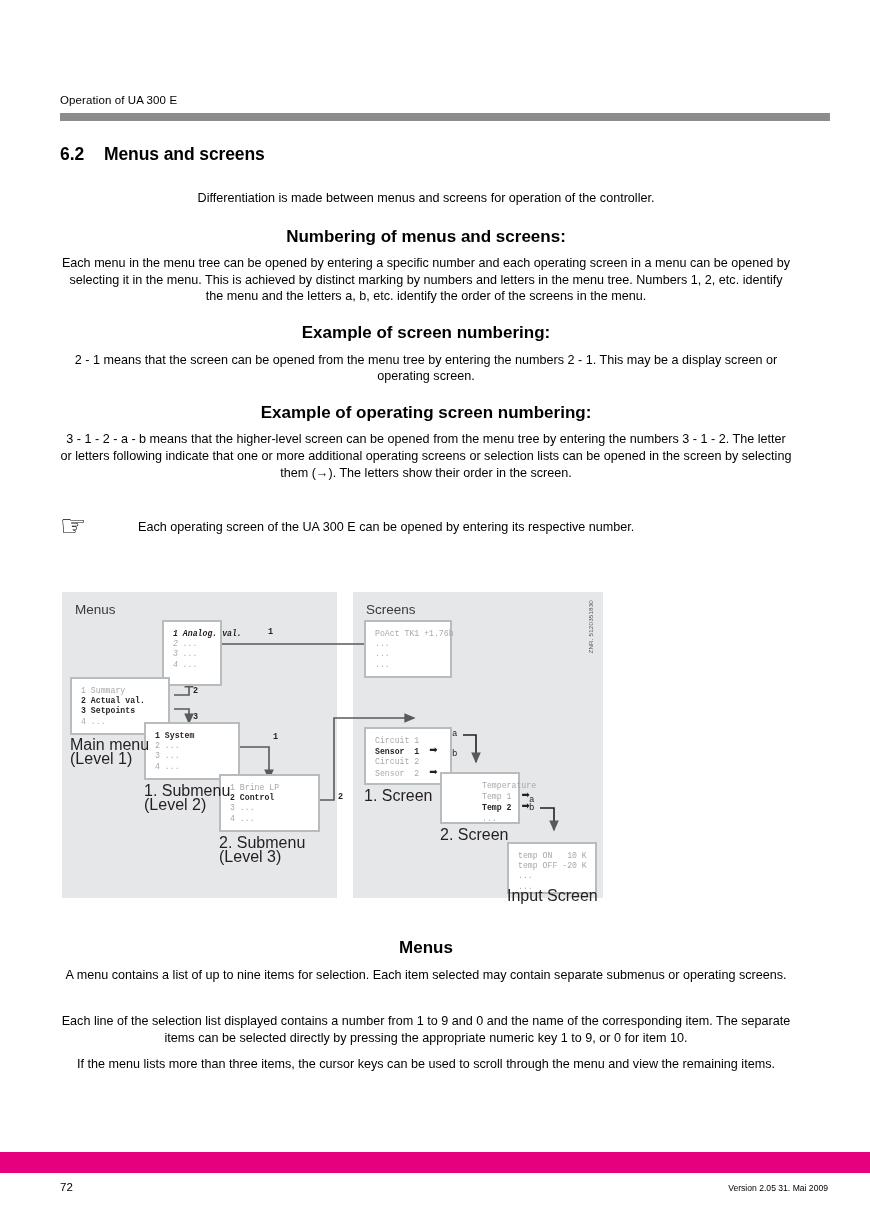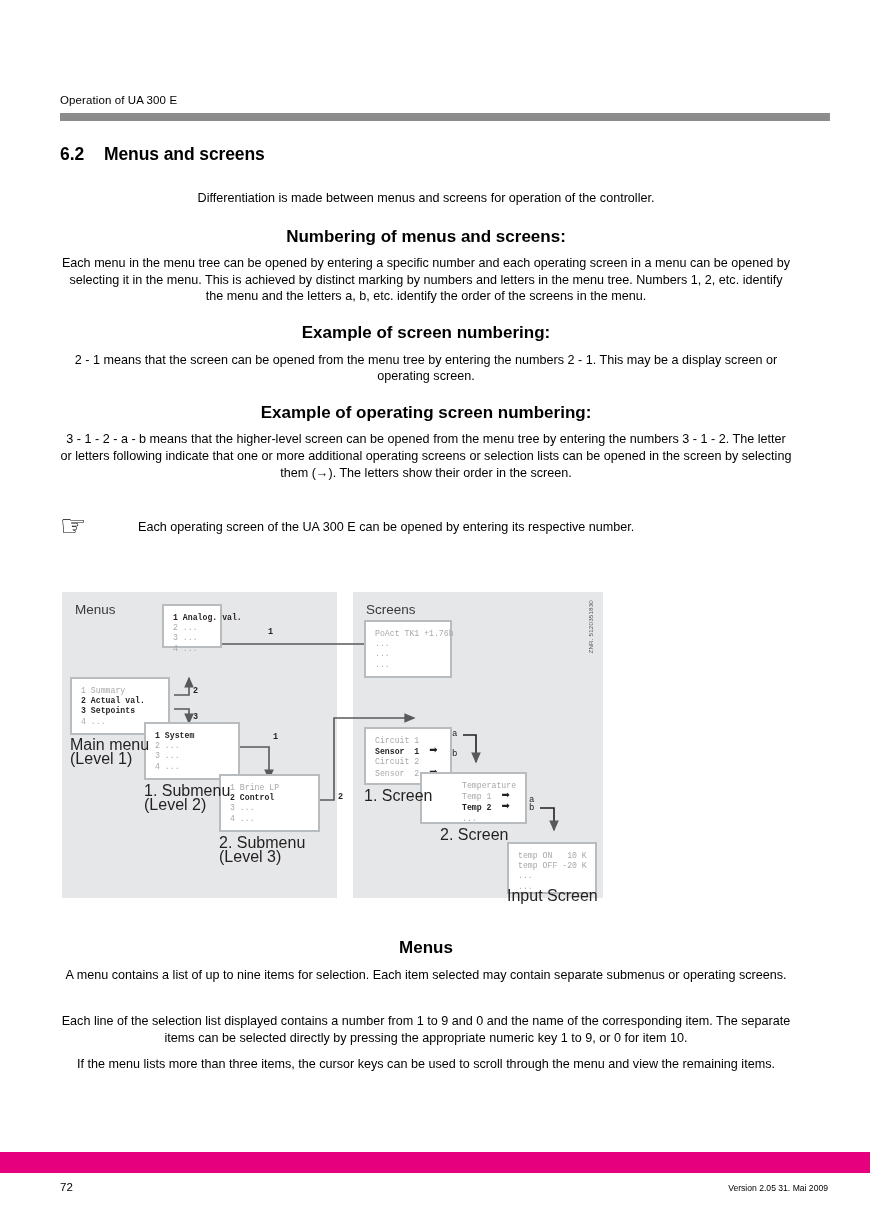--- a/index.html
+++ b/index.html
@@ -292,21 +292,21 @@
     <div class="conn-label" style="left:131px; top:94px;">2</div>
     <div class="conn-label" style="left:131px; top:120px;">3</div>
     <div class="conn-label" style="left:211px; top:140px;">1</div>
     <div class="conn-label" style="left:276px; top:200px;">2</div>
 
     <div class="conn-letter" style="left:390px; top:137px;">a</div>
     <div class="conn-letter" style="left:390px; top:157px;">b</div>
     <div class="conn-letter" style="left:467px; top:203px;">a</div>
     <div class="conn-letter" style="left:467px; top:211px;">b</div>
 
-    <div class="mbox" id="box-analog" style="left:100px; top:12px; width:60px; height:44px;">
+    <div class="mbox" id="box-analog" style="left:100px; top:28px; width:60px; height:66px;font-style:italic;">
         <div class="row hi">1 Analog. val.</div>
         <div class="row">2 ...</div>
         <div class="row">3 ...</div>
         <div class="row">4 ...</div>
       </div>
 
     <div class="mbox" id="box-main" style="left:8px; top:85px; width:100px; height:58px;">
         <div class="row">1 Summary</div>
         <div class="row hi">2 Actual val.</div>
         <div class="row hi">3 Setpoints</div>
@@ -341,21 +341,21 @@
       </div>
 
     <div class="mbox" id="box-screen1" style="left:302px; top:135px; width:88px; height:58px;">
         <div class="row">Circuit 1</div>
         <div class="row hi">Sensor  1<span class="arrow-g">➡</span></div>
         <div class="row">Circuit 2</div>
         <div class="row">Sensor  2<span class="arrow-g">➡</span></div>
       </div>
     <div class="caption" style="left:302px; top:197px;">1. Screen</div>
 
-    <div class="mbox" id="box-screen2" style="left:358px; top:180px; width:107px; height:52px;padding-left:40px;">
+    <div class="mbox" id="box-screen2" style="left:378px; top:180px; width:80px; height:52px;padding-left:40px;">
         <div class="row">Temperature</div>
         <div class="row">Temp 1<span class="arrow-g">➡</span></div>
         <div class="row hi">Temp 2<span class="arrow-g">➡</span></div>
         <div class="row">...</div>
       </div>
     <div class="caption" style="left:378px; top:236px;">2. Screen</div>
 
     <div class="mbox" id="box-input" style="left:445px; top:250px; width:90px; height:52px;">
         <div class="row">temp ON   10 K</div>
         <div class="row">temp OFF -20 K</div>

